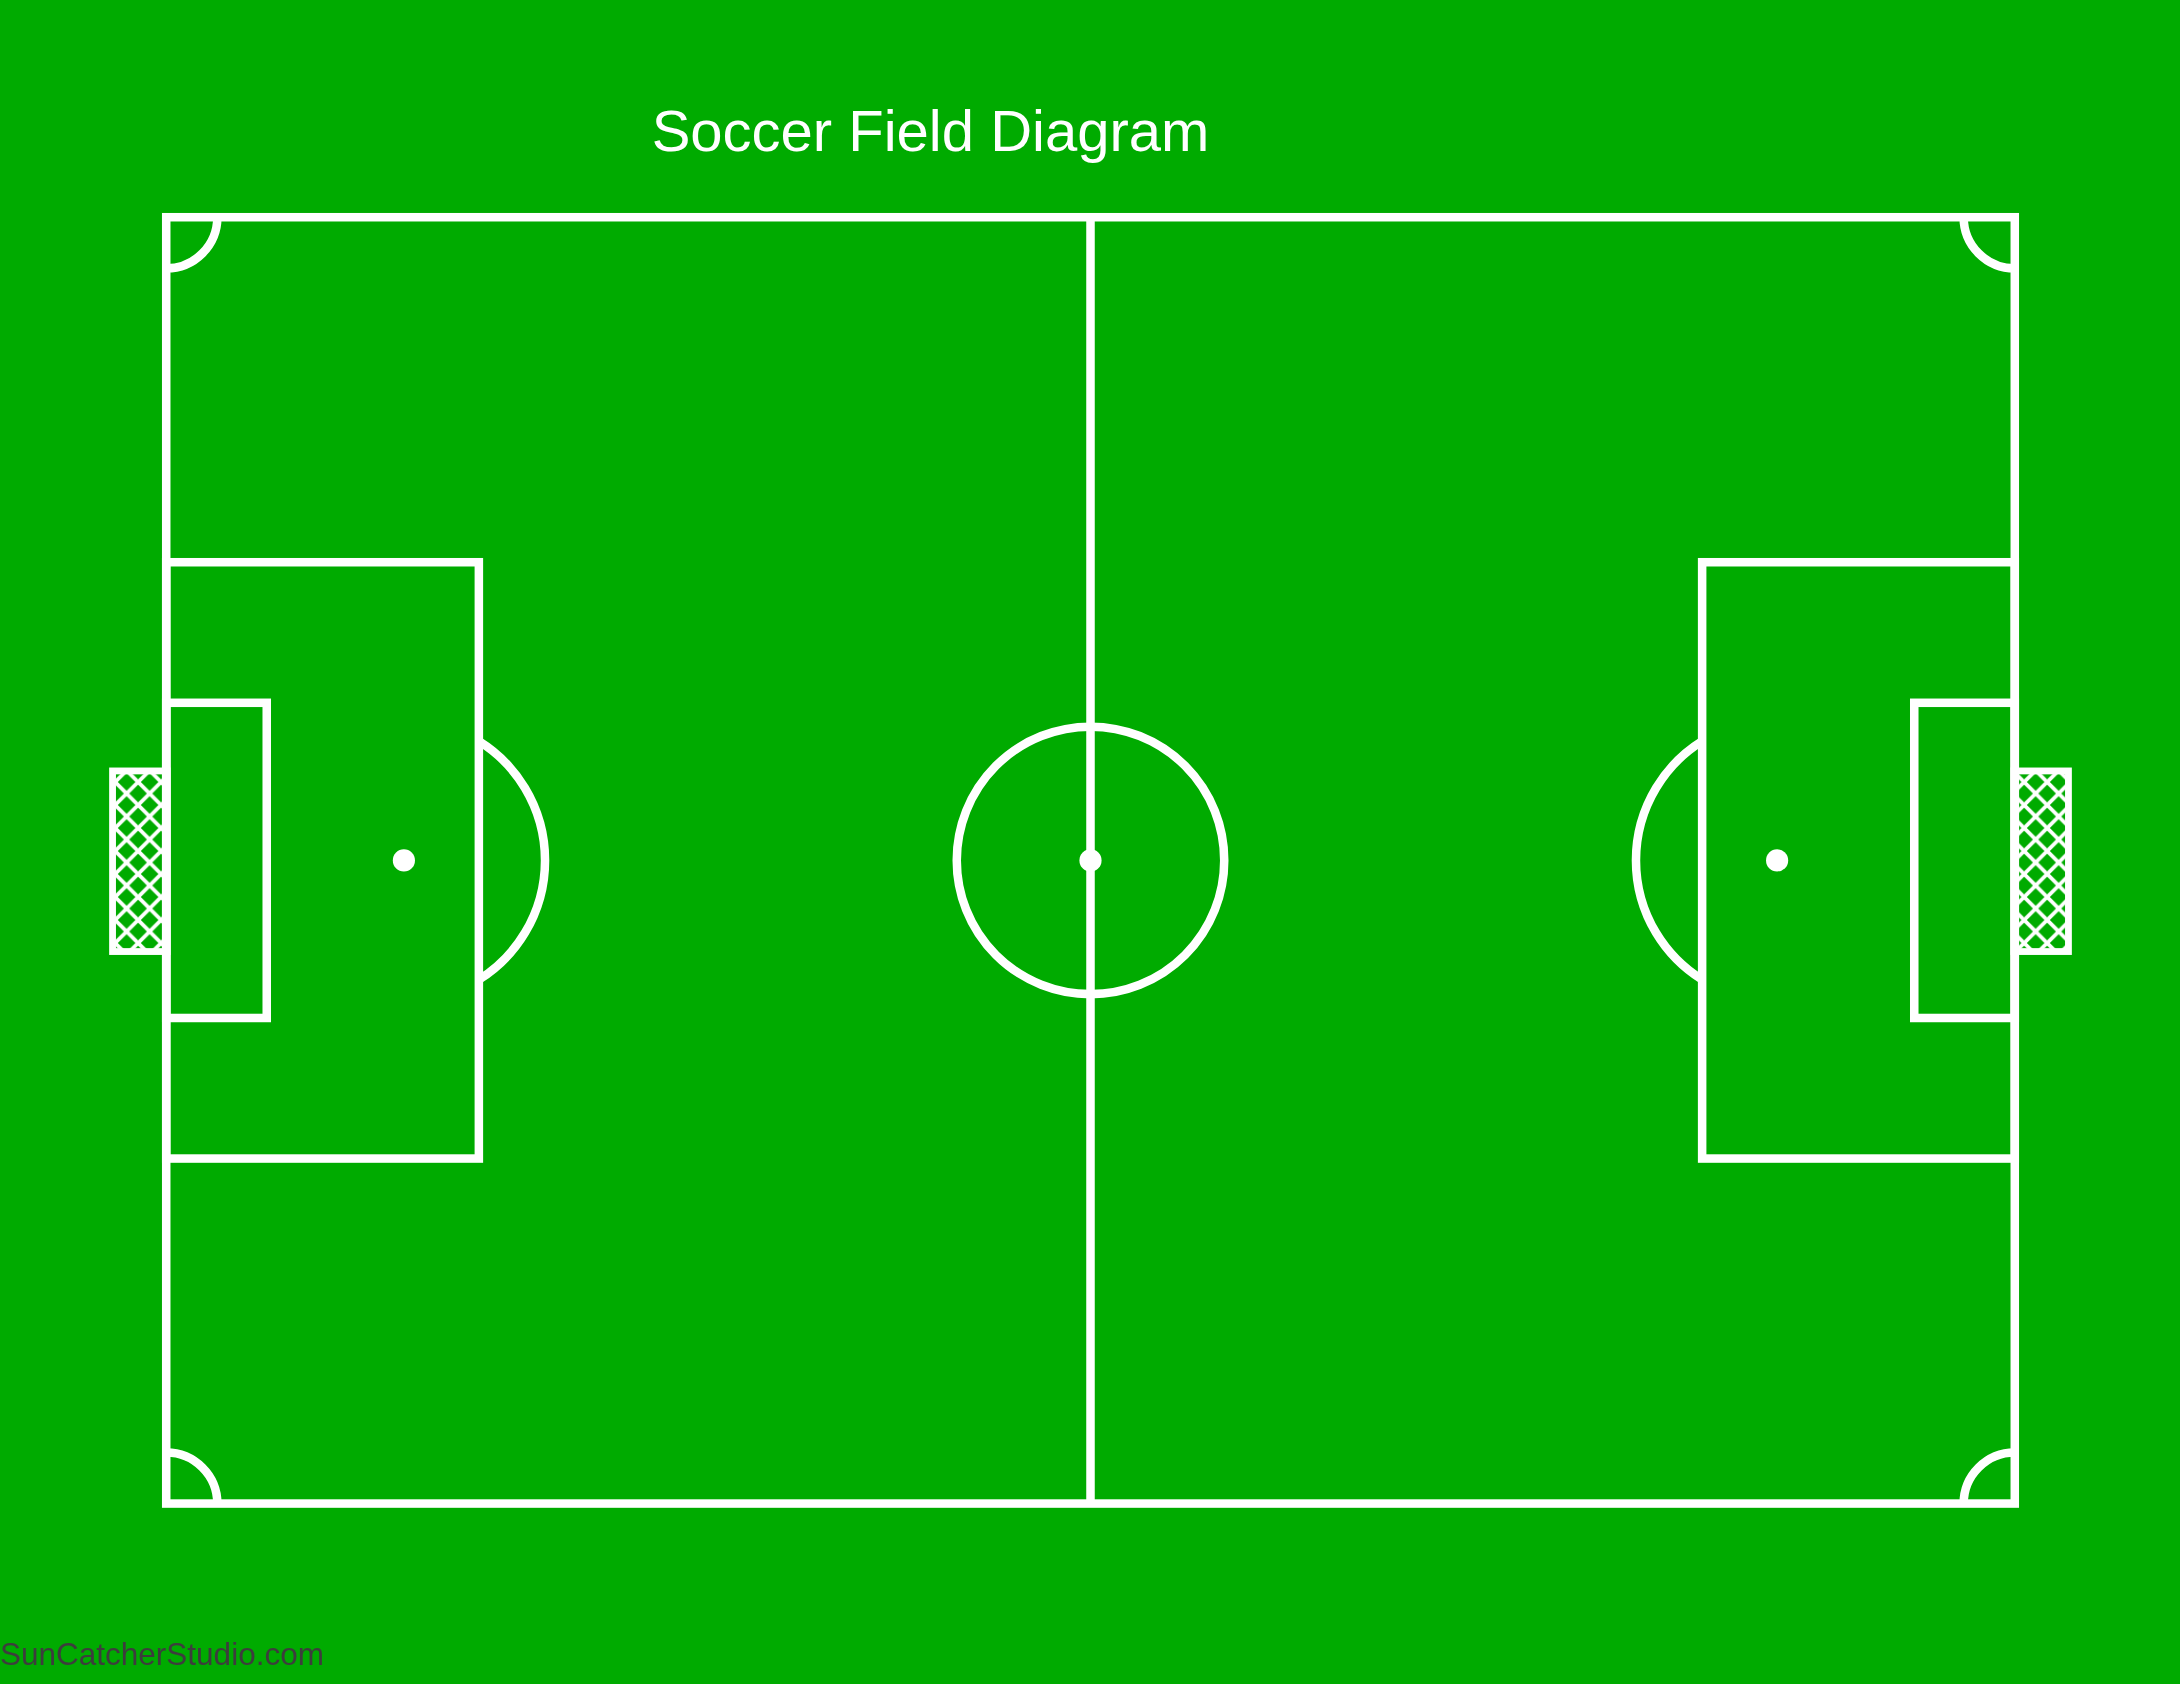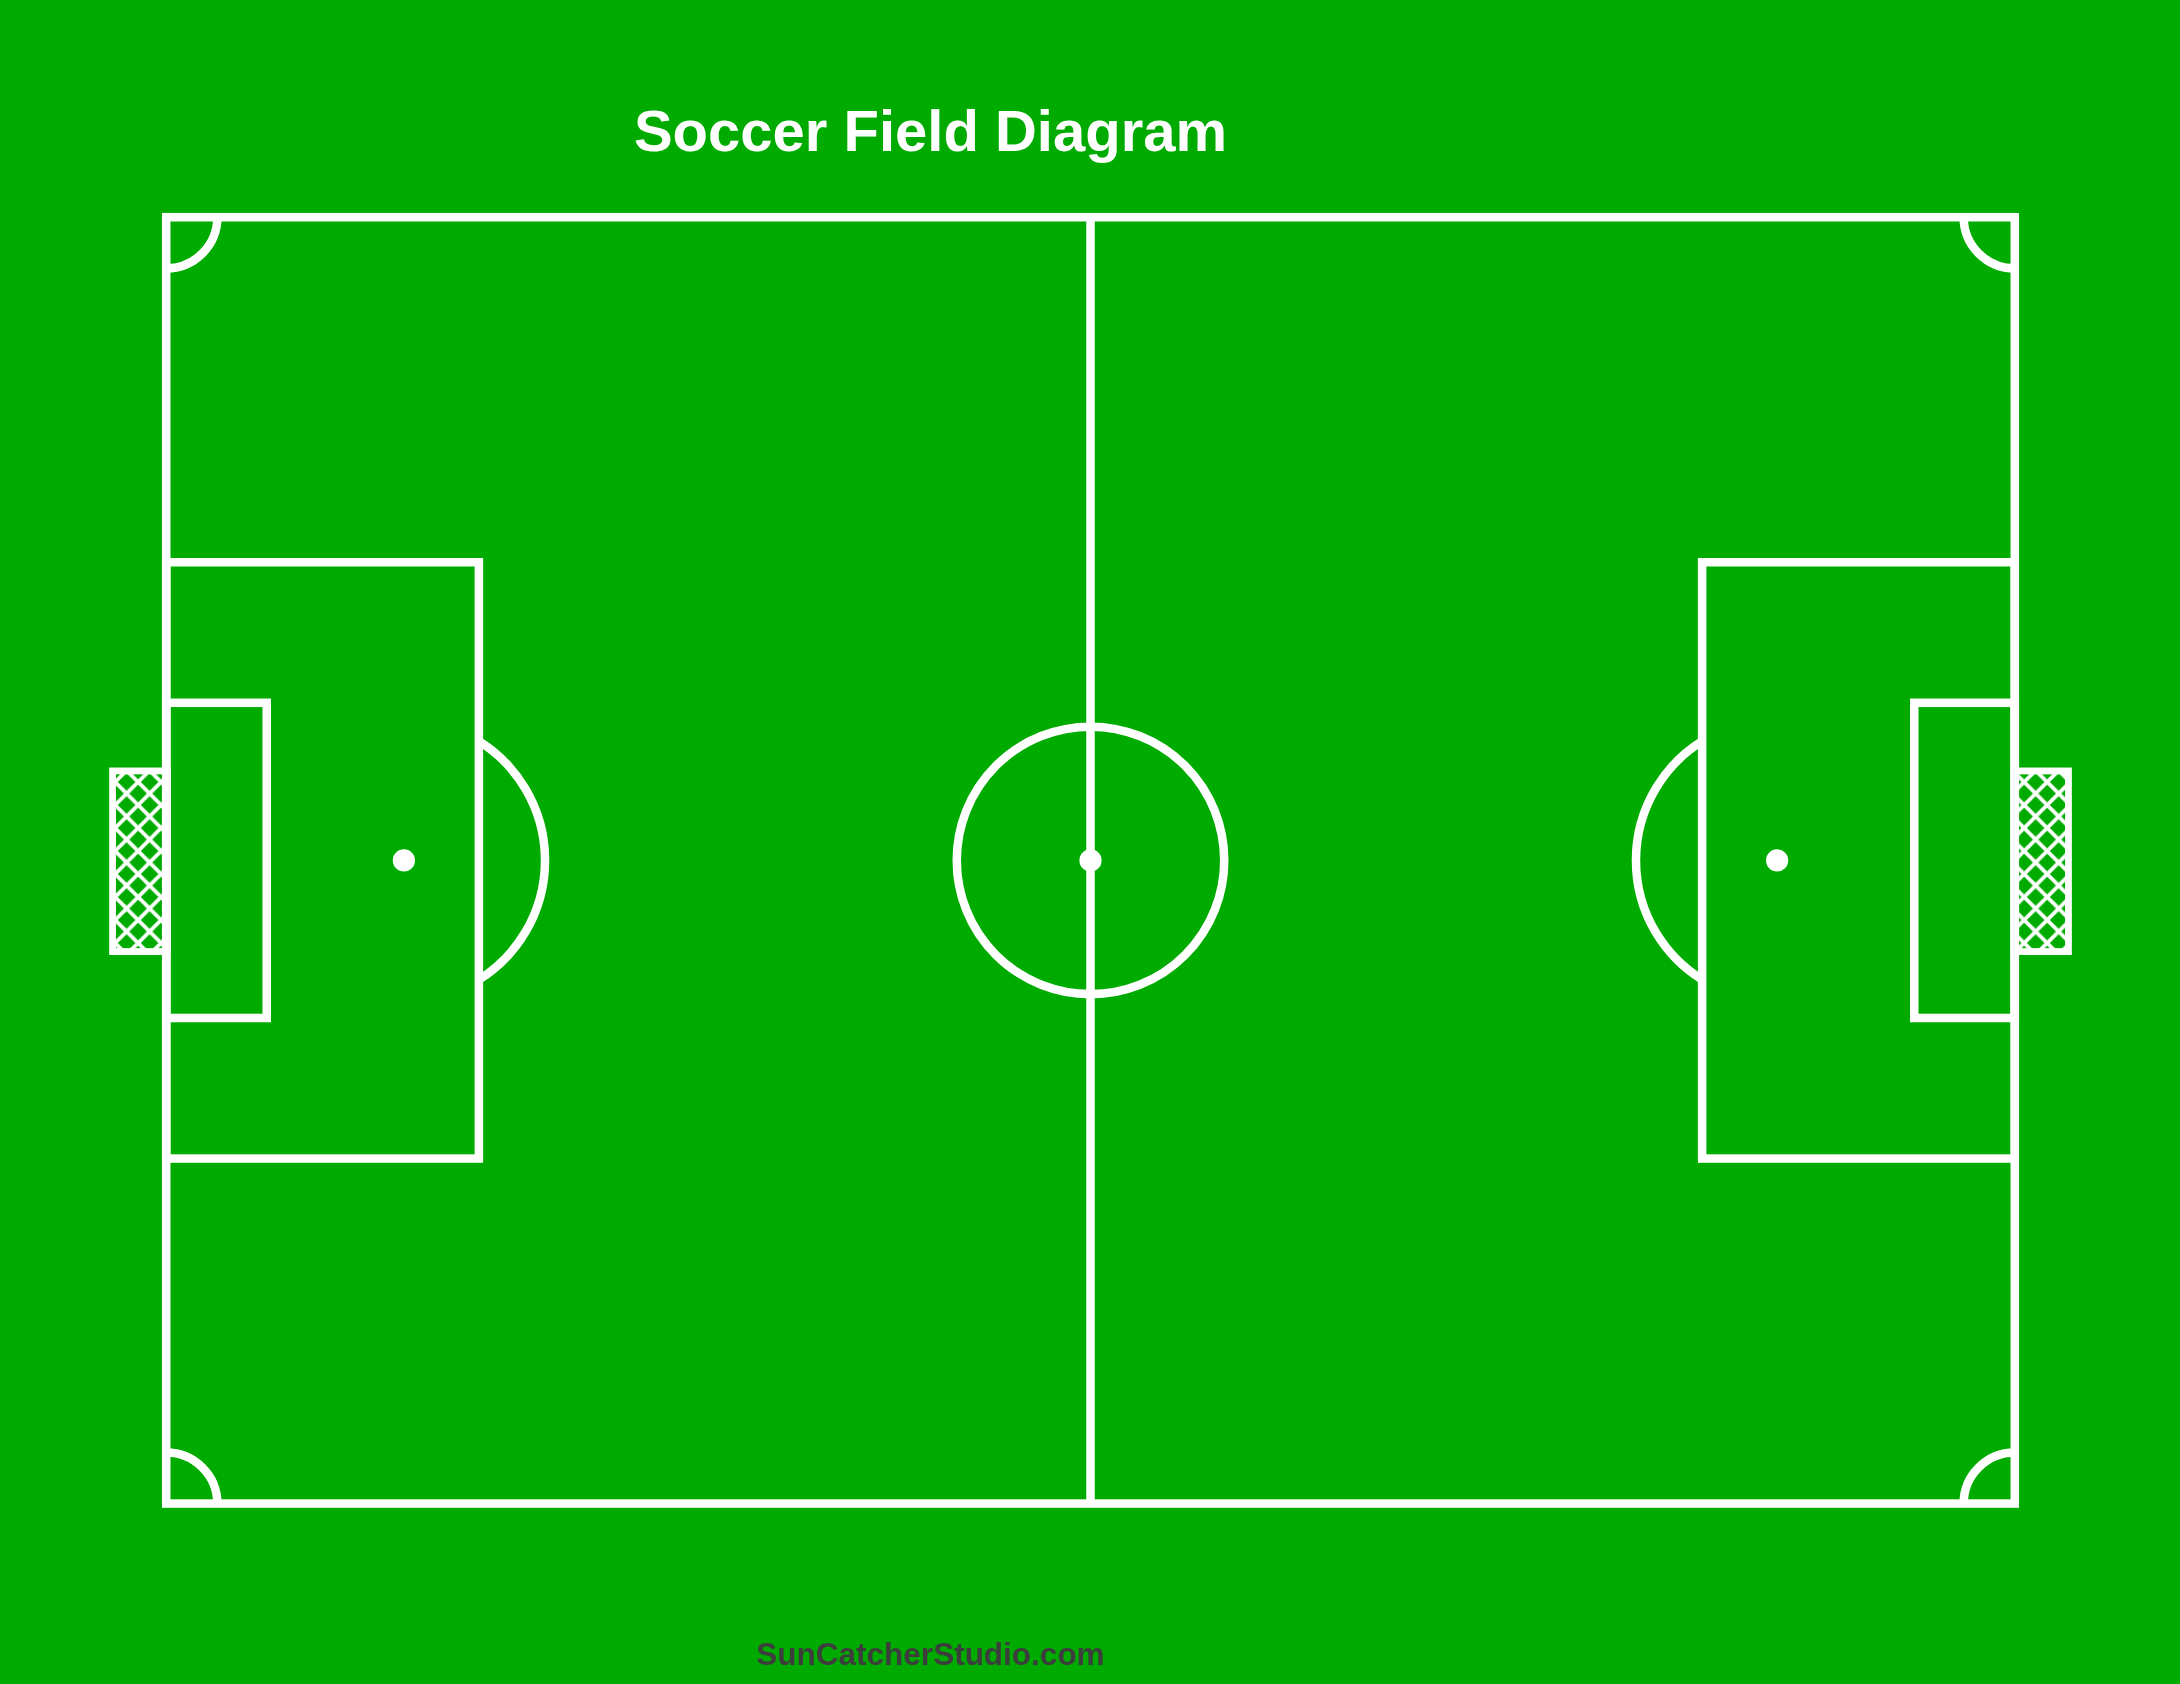--- a/index.html
+++ b/index.html
@@ -7,29 +7,29 @@
     --line-white:#FFFFFF;
     --watermark-gray:#3D3D3D;
   }
   html,body{margin:0;padding:0;}
   body{
     width:2181px;height:1685px;
     background:var(--field-green);
     font-family:"Liberation Sans",sans-serif;
     overflow:hidden;
   }
-  .page{position:relative;width:1861px;height:1685px;font-weight:bold;}
+  .page{position:relative;width:1861px;height:1685px;}
   .title{
     position:absolute;top:99px;left:0;width:100%;
     text-align:center;font-size:58px;line-height:1.1;
     color:var(--line-white);letter-spacing:0px;white-space:nowrap;
   }
   .watermark{
     position:absolute;top:1637px;left:0;width:100%;
-    text-align:center;font-size:31.5px;line-height:1.1;
+    font-size:31.5px;line-height:1.1;
     color:var(--watermark-gray);white-space:nowrap;
   }
   svg.pitch{position:absolute;left:0;top:0;}
   .line{stroke:var(--line-white);stroke-width:10;fill:none;}
   .spot{fill:var(--line-white);stroke:none;}
   .net-rect{stroke:var(--line-white);stroke-width:8;fill:url(#goalnet);}
   .net-strand{stroke:var(--line-white);stroke-width:4.5;}
 </style>
 </head>
 <body>

